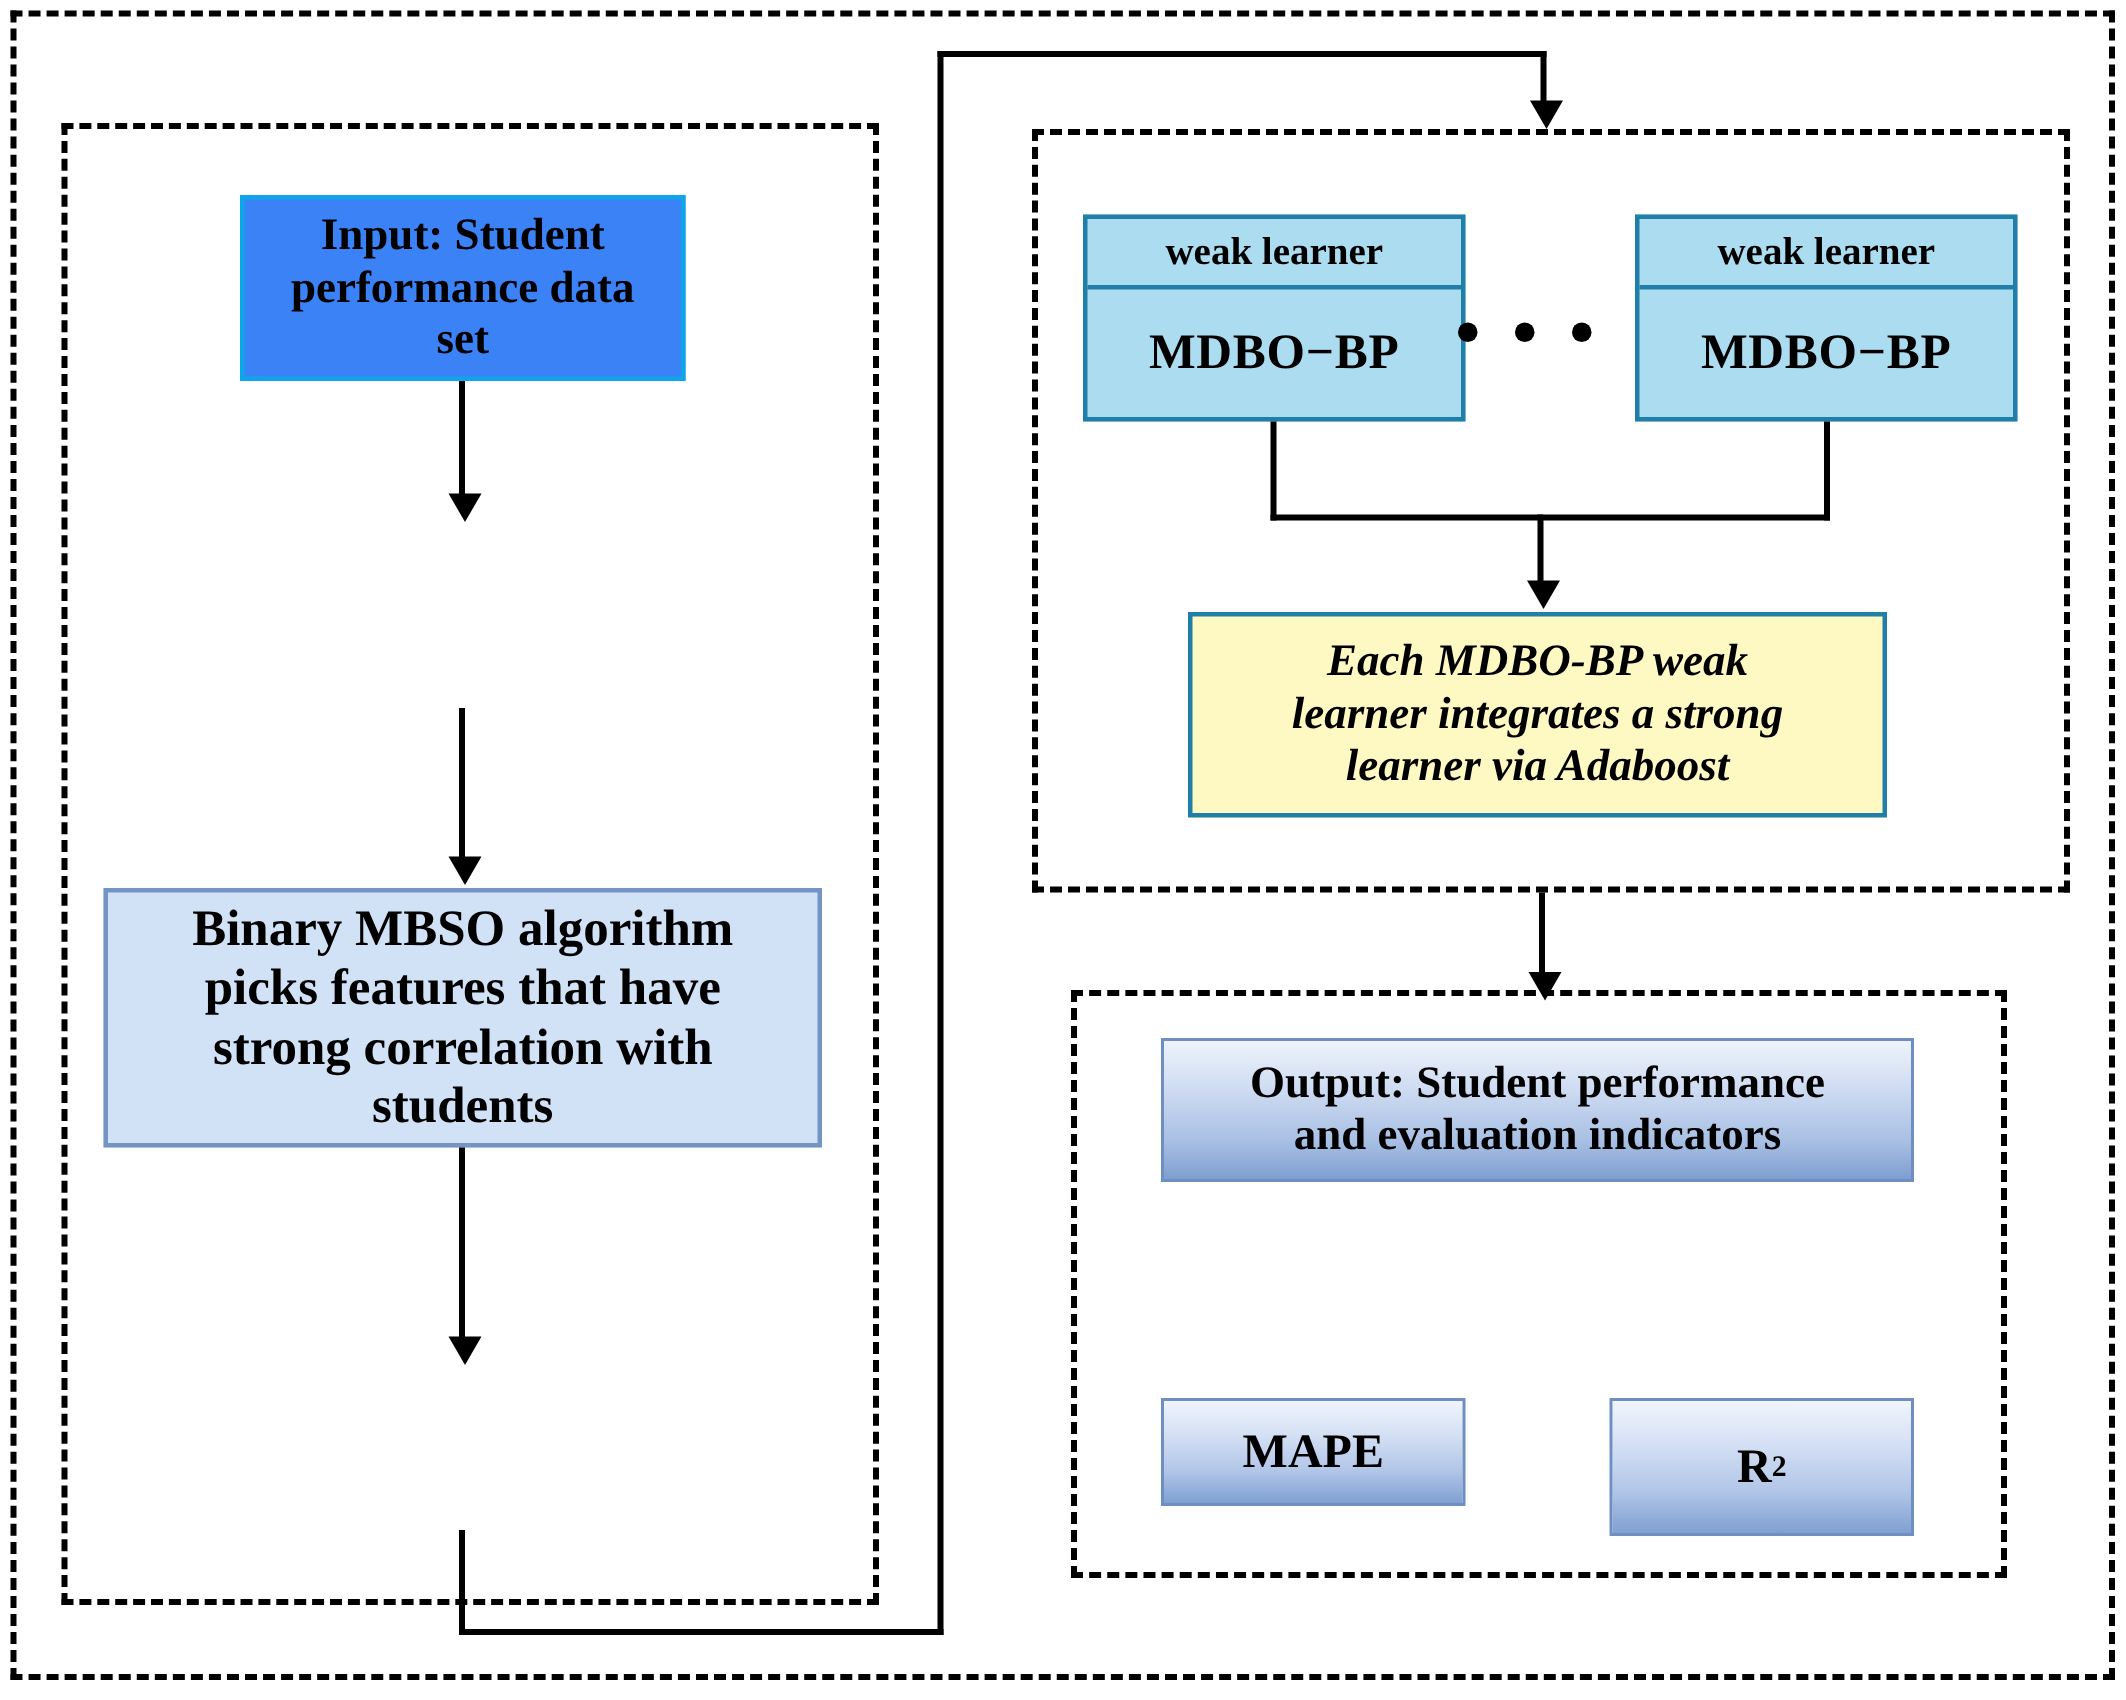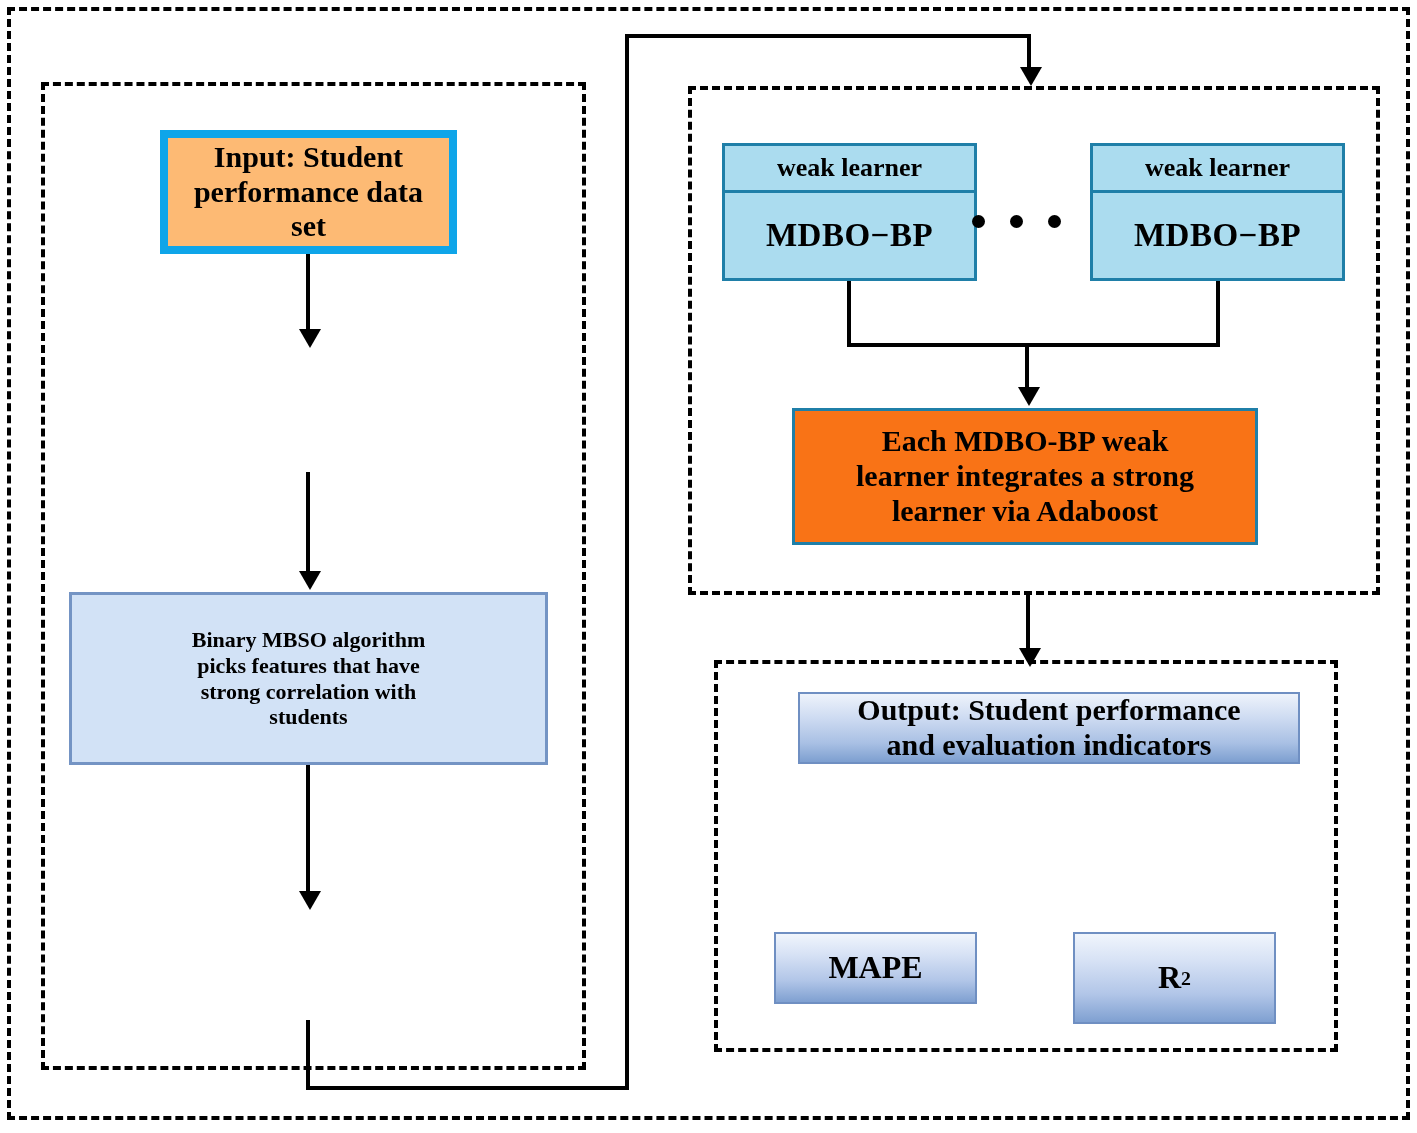--- a/index.html
+++ b/index.html
@@ -40,36 +40,37 @@
     text-align: center;
     font-weight: bold;
     color: #000000;
     line-height: 1.16;
     white-space: pre-line;
     padding: 2px 6px;
   }
 
   
   .box-light {
-    background: #fdba74;
-    border: 8px solid #0ea5e9;
+    background: #3b82f6;
+    border: 3px solid #0ea5e9;
     font-size: 30px;
   }
   
   .box-light-soft {
     background: #d2e2f6;
     border: 3px solid #7494c4;
-    font-size: 22px;
+    font-size: 34px;
   }
 
   
   .box-cyan {
-    background: #f97316;
+    background: #fef9c3;
     border: 3px solid #1f7fa8;
     font-size: 28px;
+    font-style: italic;
   }
 
   
   .weak-learner {
     position: absolute;
     box-sizing: border-box;
     background: #abdcef;
     border: 3px solid #1f7fa8;
     display: flex;
     flex-direction: column;
@@ -204,21 +205,21 @@
   <div class="ln ln-v" style="left:1025px; top:343px; height:45px;"></div>
   <div class="arrowhead arrow-down" style="left:1018px; top:387px;"></div>
 
   <div class="node box-cyan" style="left:792px; top:408px; width:466px; height:137px; font-size:30px;">Each MDBO-BP weak
 learner integrates a strong
 learner via Adaboost</div>
 
   <div class="ln ln-v" style="left:1026px; top:595px; height:55px;"></div>
   <div class="arrowhead arrow-down" style="left:1019px; top:648px;"></div>
 
-  <div class="node box-grad" style="left:798px; top:692px; width:502px; height:72px;">Output: Student performance
+  <div class="node box-grad" style="left:774px; top:692px; width:502px; height:96px;">Output: Student performance
 and evaluation indicators</div>
 
 
 
   <div class="node box-grad-small" style="left:774px; top:932px; width:203px; height:72px;">MAPE</div>
 
   <div class="node box-grad-small" style="left:1073px; top:932px; width:203px; height:92px;">
     <span>R</span><span class="sup">2</span>
   </div>
 

